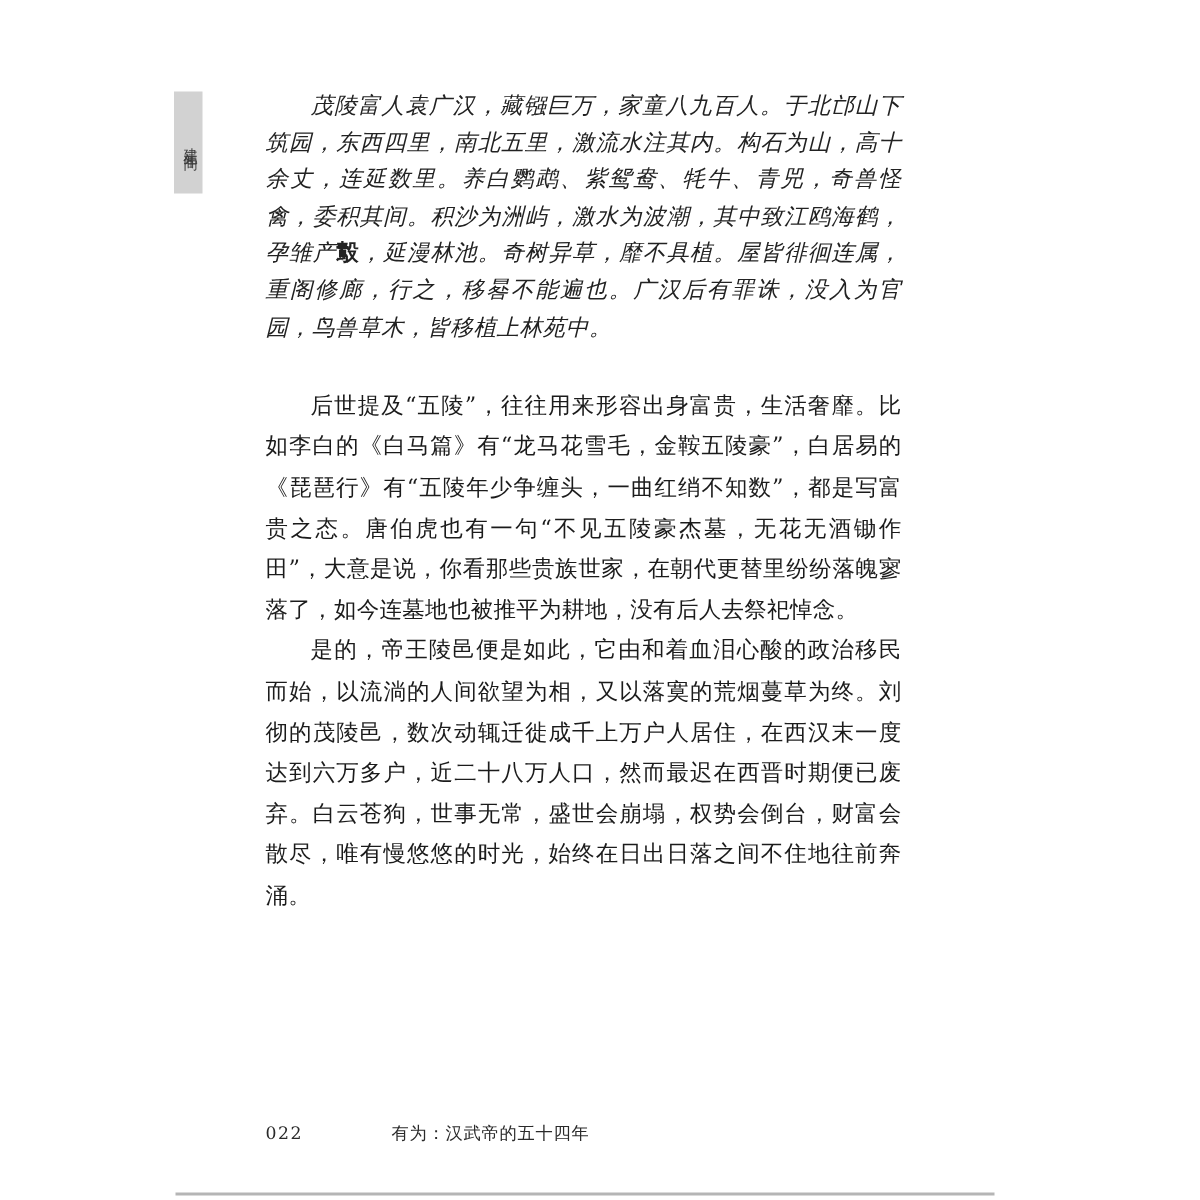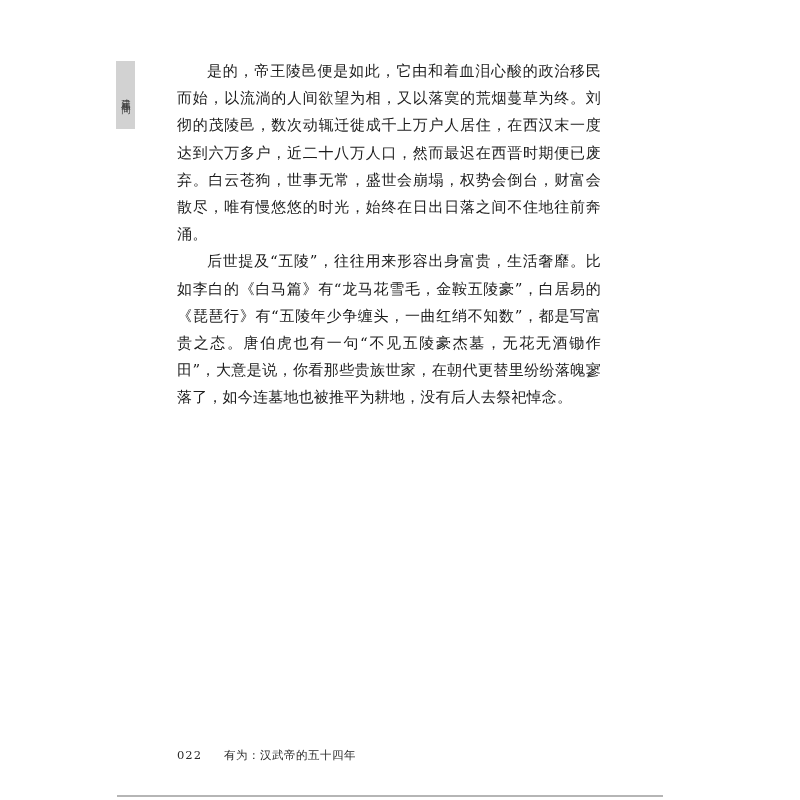--- a/index.html
+++ b/index.html
@@ -73,42 +73,44 @@
     color: #2a2a2a;
     display: flex;
     align-items: baseline;
   }
   .footer .page-number {
     letter-spacing: 1px;
     margin-right: 22px;
   }
   .footer .book-title {
     letter-spacing: 0.5px;
+    margin-left: 37px;
   }
   .page-edge-line {
     position: absolute;
     left: 117px;
     top: 795px;
     width: 546px;
     height: 2px;
     background: #b5b5b5;
   }
 </style>
 </head>
 <body>
 
 <div class="page">
 
   <div class="margin-tab">建元年间</div>
 
   <div class="text-block">
+    <p class="para-quote"><span>茂陵富人袁广汉，藏镪巨万，家童八九百人。于北邙山下筑园，东西四里，南北五里，激流水注其内。构石为山，高十余丈，连延数里。养白鹦鹉、紫鸳鸯、牦牛、青兕，奇兽怪禽，委积其间。积沙为洲屿，激水为波潮，其中致江鸥海鹤，孕雏产</span><span class="bold-glyph">鷇</span><span>，延漫林池。奇树异草，靡不具植。屋皆徘徊连属，重阁修廊，行之，移晷不能遍也。广汉后有罪诛，没入为官园，鸟兽草木，皆移植上林苑中。</span></p>
+
+    <p class="para-body">后世提及“五陵”，往往用来形容出身富贵，生活奢靡。比如李白的《白马篇》有“龙马花雪毛，金鞍五陵豪”，白居易的《琵琶行》有“五陵年少争缠头，一曲红绡不知数”，都是写富贵之态。唐伯虎也有一句“不见五陵豪杰墓，无花无酒锄作田”，大意是说，你看那些贵族世家，在朝代更替里纷纷落魄寥落了，如今连墓地也被推平为耕地，没有后人去祭祀悼念。</p>
 
     <p class="para-body">是的，帝王陵邑便是如此，它由和着血泪心酸的政治移民而始，以流淌的人间欲望为相，又以落寞的荒烟蔓草为终。刘彻的茂陵邑，数次动辄迁徙成千上万户人居住，在西汉末一度达到六万多户，近二十八万人口，然而最迟在西晋时期便已废弃。白云苍狗，世事无常，盛世会崩塌，权势会倒台，财富会散尽，唯有慢悠悠的时光，始终在日出日落之间不住地往前奔涌。</p>
-
-    <p class="para-body">后世提及“五陵”，往往用来形容出身富贵，生活奢靡。比如李白的《白马篇》有“龙马花雪毛，金鞍五陵豪”，白居易的《琵琶行》有“五陵年少争缠头，一曲红绡不知数”，都是写富贵之态。唐伯虎也有一句“不见五陵豪杰墓，无花无酒锄作田”，大意是说，你看那些贵族世家，在朝代更替里纷纷落魄寥落了，如今连墓地也被推平为耕地，没有后人去祭祀悼念。</p>
   </div>
 
   <div class="footer">
     <span class="page-number">022</span>
     <span class="book-title">有为：汉武帝的五十四年</span>
   </div>
 
   <div class="page-edge-line"></div>
 
 </div>

